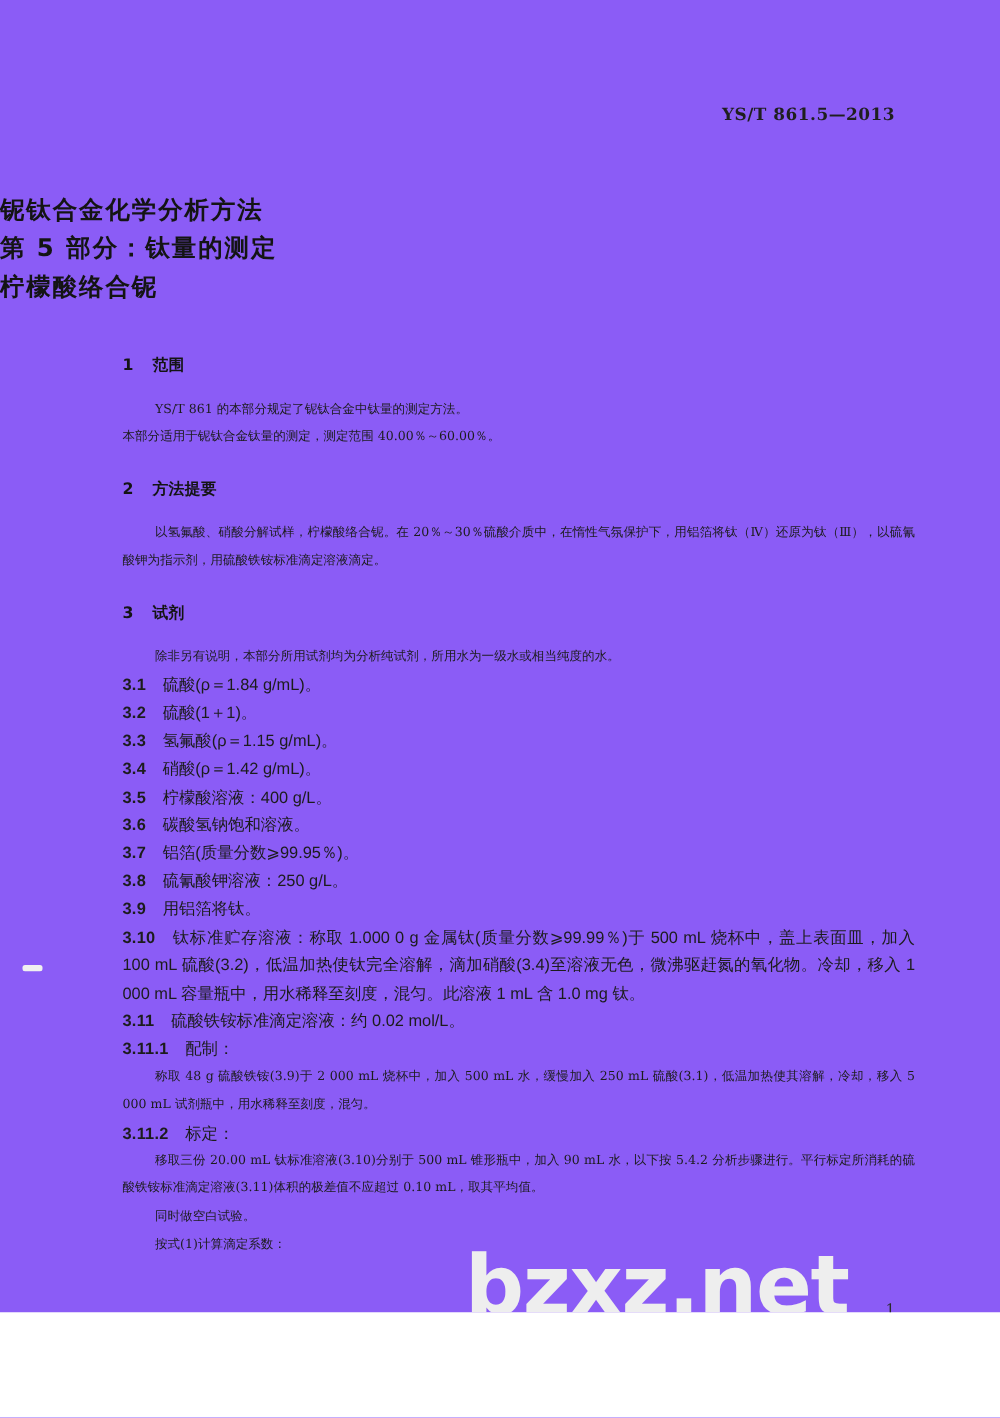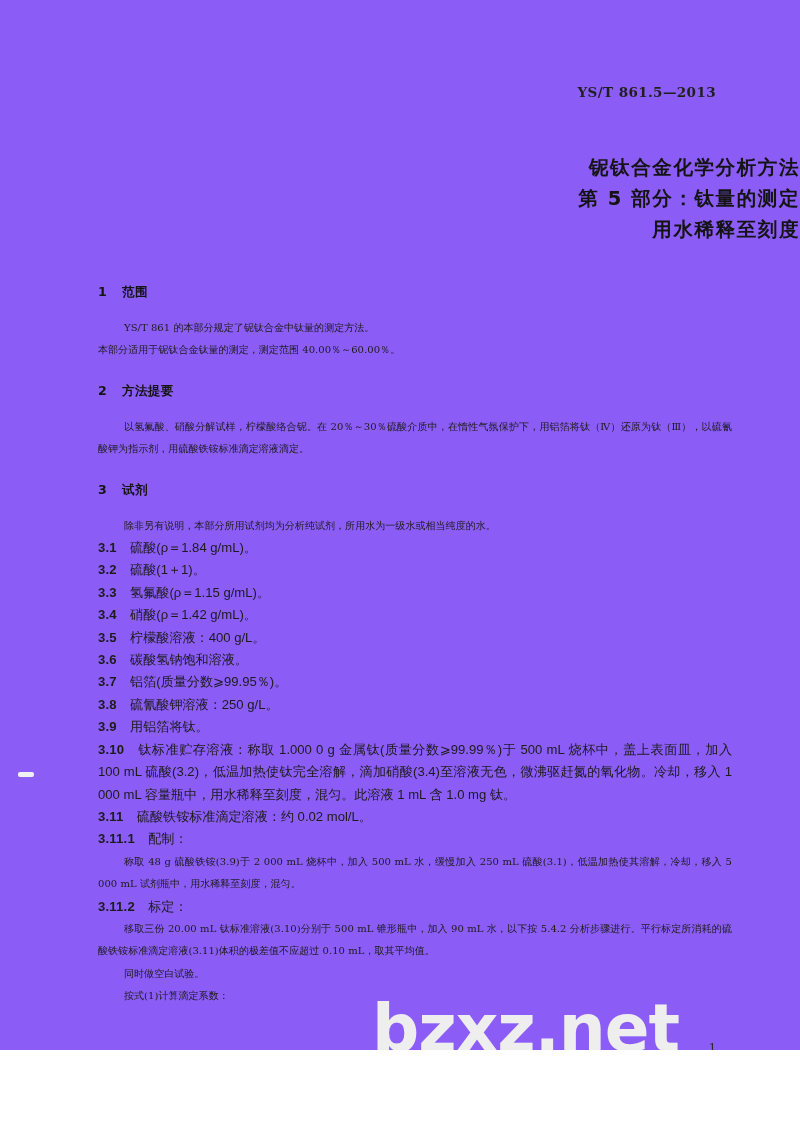--- a/index.html
+++ b/index.html
@@ -32,21 +32,21 @@
     color: #1f1f1f;
     white-space: nowrap;
   }
 
   
   .title-block {
     position: absolute;
     top: 152px;
     left: 0;
     width: 800px;
-    text-align: right;
+    text-align: left;
   }
   .title-line {
     font-family: "DejaVu Sans", "Liberation Sans", sans-serif;
     font-size: 19.5px;
     font-weight: bold;
     letter-spacing: 1.6px;
     line-height: 31px;
     color: #141414;
     white-space: nowrap;
   }
@@ -148,21 +148,21 @@
 </head>
 <body>
 
 <div id="page">
 
   <div class="page-header">YS/T 861.5—2013</div>
 
   <div class="title-block">
     <div class="title-line">铌钛合金化学分析方法</div>
     <div class="title-line">第 5 部分：钛量的测定</div>
-    <div class="title-line">用水稀释至刻度</div>
+    <div class="title-line">柠檬酸络合铌</div>
   </div>
 
   <div class="content">
 
     <div class="section">
       <div class="clause-head"><span class="num">1</span><span>范围</span></div>
       <div class="spacer-sm"></div>
       <p class="para indent">YS/T 861 的本部分规定了铌钛合金中钛量的测定方法。</p>
       <p class="para">本部分适用于铌钛合金钛量的测定，测定范围 40.00％～60.00％。</p>
     </div>

